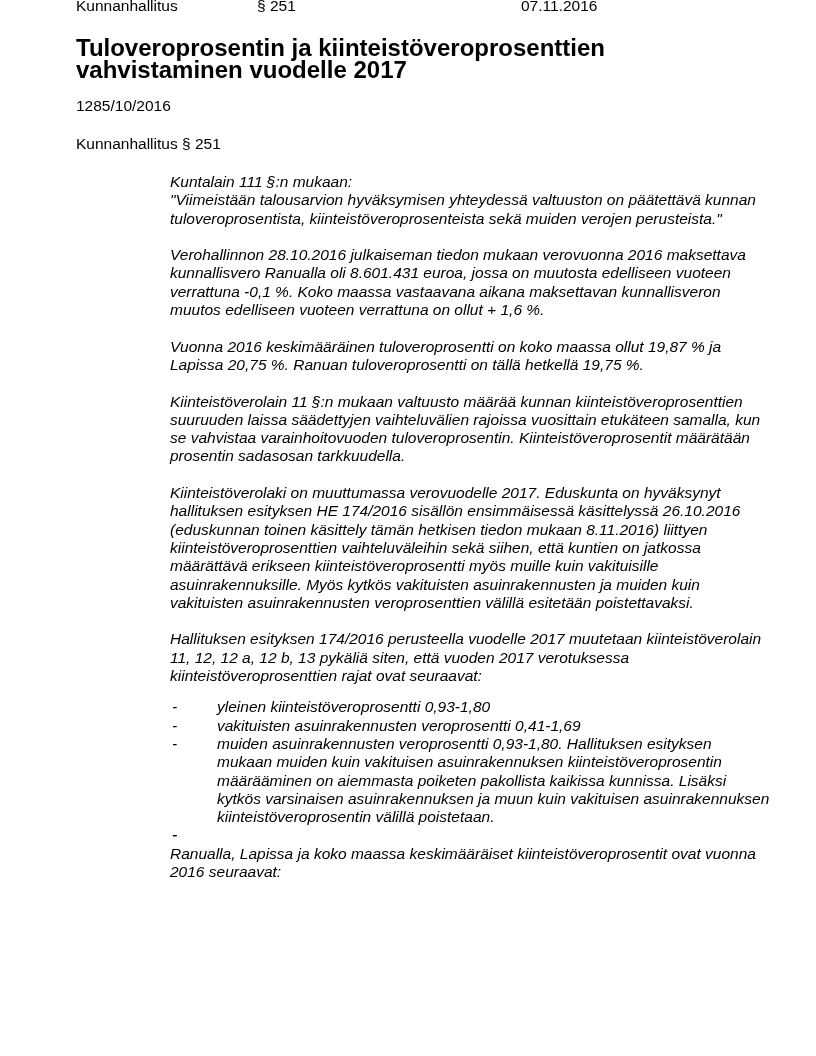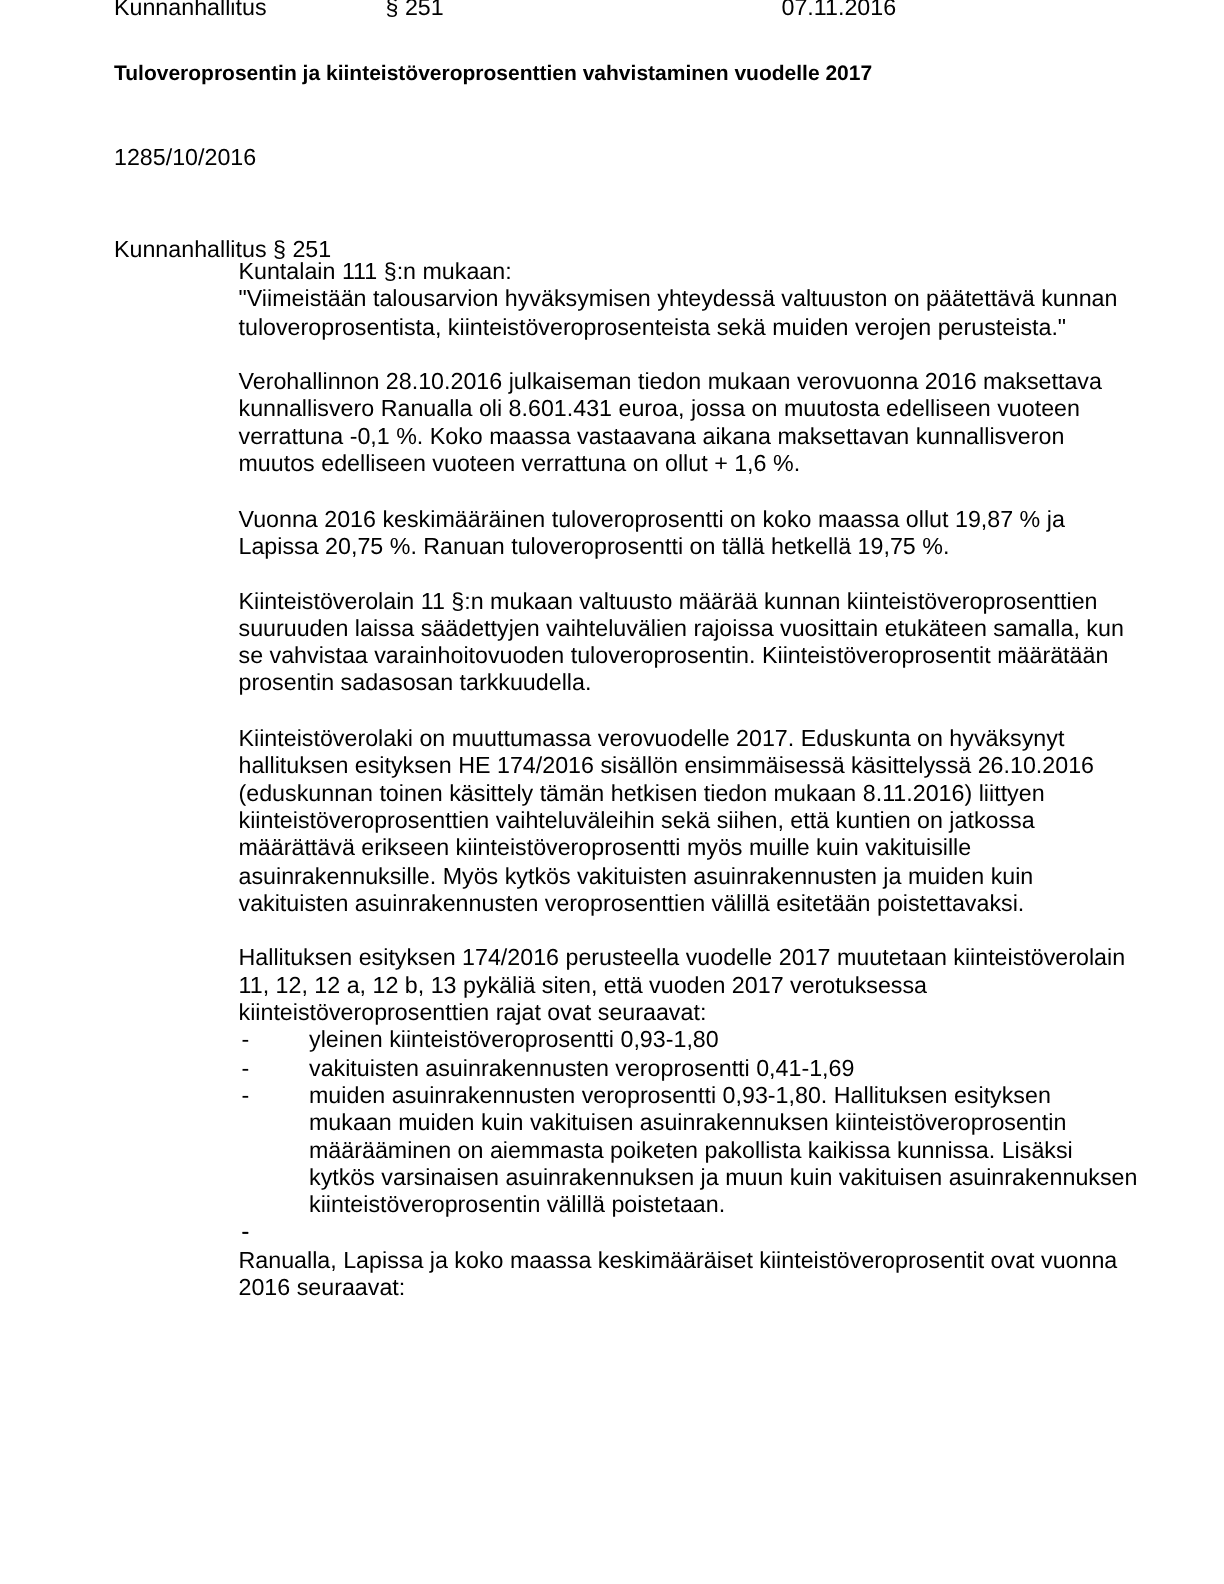--- a/index.html
+++ b/index.html
@@ -31,44 +31,44 @@
     }
     .hdr-body { left: 76px; }
     .hdr-section { left: 257px; }
     .hdr-date { left: 521px; }
 
     .title {
       position: absolute;
       top: 37px;
       left: 76px;
       width: 680px;
-      font-size: 14px;
+      font-size: 24px;
       font-weight: bold;
       line-height: 22px;
       margin: 0;
     }
     .diary {
       position: absolute;
       top: 97px;
       left: 76px;
       white-space: nowrap;
     }
     .meeting-ref {
       position: absolute;
       top: 135px;
       left: 76px;
       white-space: nowrap;
-      margin-top: 23px;
     }
     .content {
       position: absolute;
       top: 173px;
-      left: 159px;
+      left: 170px;
       width: 600px;
       line-height: 18.3px;
+      font-style: italic;
     }
     .content p {
       margin: 0 0 18.3px 0;
     }
     .content ul {
       list-style: none;
       margin: 0 0 18.3px 0;
       padding: 0;
     }
     .content li {
@@ -98,21 +98,21 @@
 
 <div class="content">
   <p>
     <span>Kuntalain 111 §:n mukaan:</span><br>
     <span>"Viimeistään talousarvion hyväksymisen yhteydessä valtuuston on päätettävä kunnan tuloveroprosentista, kiinteistöveroprosenteista sekä muiden verojen perusteista."</span>
   </p>
   <p>Verohallinnon 28.10.2016 julkaiseman tiedon mukaan verovuonna 2016 maksettava kunnallisvero Ranualla oli 8.601.431 euroa, jossa on muutosta edelliseen vuoteen verrattuna -0,1 %. Koko maassa vastaavana aikana maksettavan kunnallisveron muutos edelliseen vuoteen verrattuna on ollut + 1,6 %.</p>
   <p>Vuonna 2016 keskimääräinen tuloveroprosentti on koko maassa ollut 19,87 % ja Lapissa 20,75 %. Ranuan tuloveroprosentti on tällä hetkellä 19,75 %.</p>
   <p>Kiinteistöverolain 11 §:n mukaan valtuusto määrää kunnan kiinteistöveroprosenttien suuruuden laissa säädettyjen vaihteluvälien rajoissa vuosittain etukäteen samalla, kun se vahvistaa varainhoitovuoden tuloveroprosentin. Kiinteistöveroprosentit määrätään prosentin sadasosan tarkkuudella.</p>
   <p>Kiinteistöverolaki on muuttumassa verovuodelle 2017. Eduskunta on hyväksynyt hallituksen esityksen HE 174/2016 sisällön ensimmäisessä käsittelyssä 26.10.2016 (eduskunnan toinen käsittely tämän hetkisen tiedon mukaan 8.11.2016) liittyen kiinteistöveroprosenttien vaihteluväleihin sekä siihen, että kuntien on jatkossa määrättävä erikseen kiinteistöveroprosentti myös muille kuin vakituisille asuinrakennuksille. Myös kytkös vakituisten asuinrakennusten ja muiden kuin vakituisten asuinrakennusten veroprosenttien välillä esitetään poistettavaksi.</p>
-  <p style="margin-bottom:0">Hallituksen esityksen 174/2016 perusteella vuodelle 2017 muutetaan kiinteistöverolain 11, 12, 12 a, 12 b, 13 pykäliä siten, että vuoden 2017 verotuksessa kiinteistöveroprosenttien rajat ovat seuraavat:</p>
+  <p style="margin-bottom:13px">Hallituksen esityksen 174/2016 perusteella vuodelle 2017 muutetaan kiinteistöverolain 11, 12, 12 a, 12 b, 13 pykäliä siten, että vuoden 2017 verotuksessa kiinteistöveroprosenttien rajat ovat seuraavat:</p>
   <ul>
     <li><span class="dash">-</span><span>yleinen kiinteistöveroprosentti 0,93-1,80</span></li>
     <li><span class="dash">-</span><span>vakituisten asuinrakennusten veroprosentti 0,41-1,69</span></li>
     <li><span class="dash">-</span><span>muiden asuinrakennusten veroprosentti 0,93-1,80. Hallituksen esityksen mukaan muiden kuin vakituisen asuinrakennuksen kiinteistöveroprosentin määrääminen on aiemmasta poiketen pakollista kaikissa kunnissa. Lisäksi kytkös varsinaisen asuinrakennuksen ja muun kuin vakituisen asuinrakennuksen kiinteistöveroprosentin välillä poistetaan.</span></li>
     <li><span class="dash">-</span></li>
     <li><span class="dash">-</span></li>
   </ul>
   <p>Ranualla, Lapissa ja koko maassa keskimääräiset kiinteistöveroprosentit ovat vuonna 2016 seuraavat:</p>
 </div>
 

